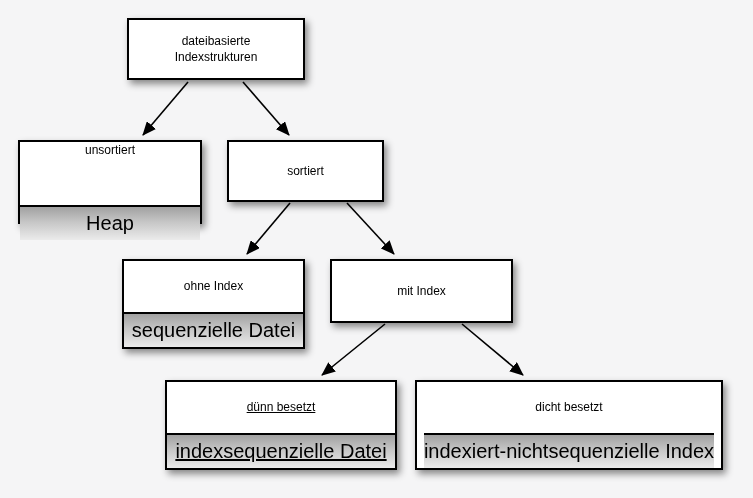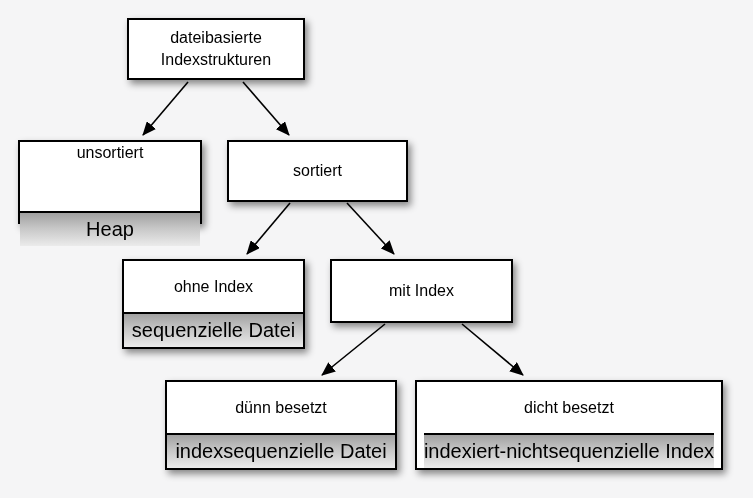--- a/index.html
+++ b/index.html
@@ -29,42 +29,42 @@
     box-shadow: 3px 4px 7px rgba(0,0,0,0.45);
     display: flex;
     flex-direction: column;
     text-align: center;
   }
   .node .label {
     flex: 1;
     display: flex;
     align-items: center;
     justify-content: center;
-    font-size: 16px;
+    font-size: 12px;
     line-height: 1.35;
     color: #000000;
     padding: 0 16px;
   }
   .node .sublabel {
     height: 33px;
     flex: 0 0 33px;
     display: flex;
     align-items: center;
     justify-content: center;
     font-size: 20px;
     color: #000000;
     border-top: 2px solid #000000;
     background: linear-gradient(to bottom, #a1a1a1 0%, #c6c6c6 45%, #ebebeb 100%);
   }
   .n-root          { left: 127px; top:  18px; width: 178px; height: 62px; }
   .n-unsortiert    { left:  18px; top: 140px; width: 184px; height: 84px; gap: 47px; }
-  .n-sortiert      { left: 227px; top: 140px; width: 181px; height: 62px; }
+  .n-sortiert      { left: 227px; top: 140px; width: 157px; height: 62px; }
   .n-ohne-index    { left: 122px; top: 259px; width: 183px; height: 90px; }
   .n-mit-index     { left: 330px; top: 259px; width: 183px; height: 64px; }
-  .n-duenn-besetzt { left: 165px; top: 380px; width: 232px; height: 90px; }
+  .n-duenn-besetzt { left: 165px; top: 380px; width: 232px; height: 90px; text-decoration: underline; }
   .n-dicht-besetzt { left: 415px; top: 380px; width: 308px; height: 90px; align-items: center; }
 </style>
 </head>
 <body>
 
 <div class="canvas">
 
   <svg class="edges" viewBox="0 0 753 498" xmlns="http://www.w3.org/2000/svg">
     <defs>
       <marker id="ah" markerUnits="userSpaceOnUse" markerWidth="16" markerHeight="12" refX="13" refY="6" orient="auto">

